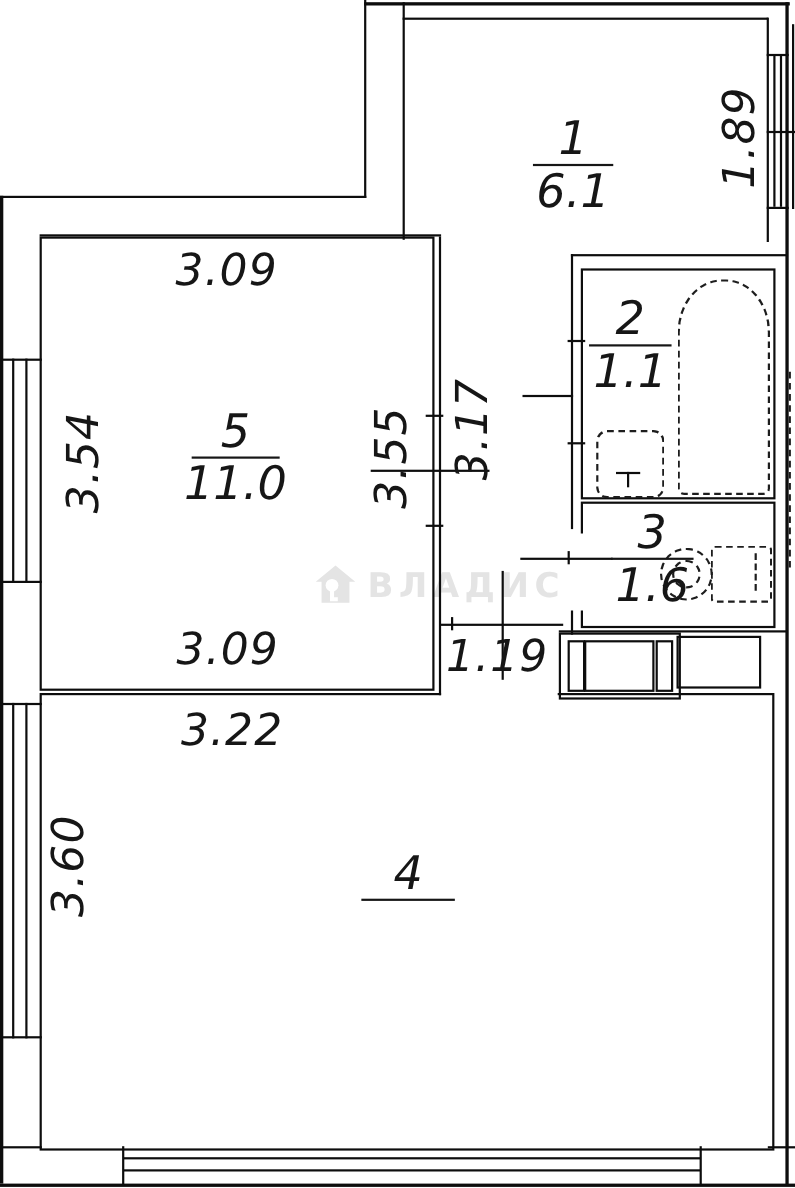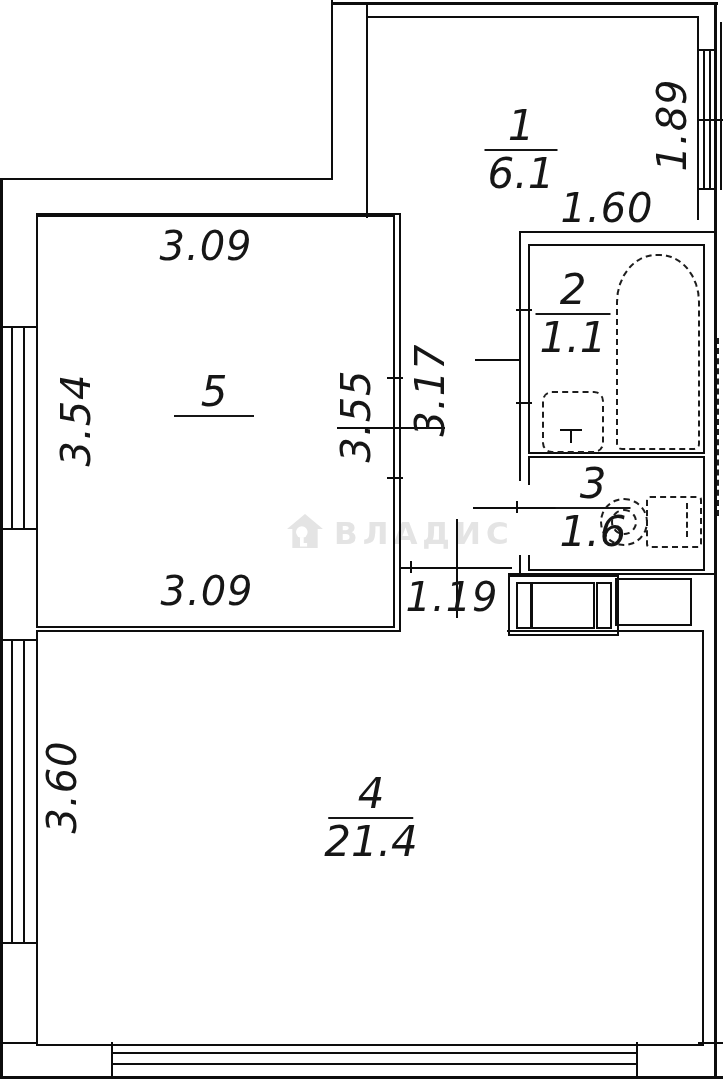--- a/index.html
+++ b/index.html
@@ -125,30 +125,30 @@
     <div class="room-area">1.1</div>
   </div>
   <div class="room-label" style="left:593px;top:462px;">
     <div class="room-num">3</div>
     <div class="room-bar" style="width:75px;"></div>
     <div class="room-area">1.6</div>
   </div>
   <div class="room-label" style="left:371px;top:772px;">
     <div class="room-num">4</div>
     <div class="room-bar" style="width:85px;"></div>
-    <div class="room-area">21.4</div>
   </div>
   <div class="room-label" style="left:214px;top:370px;">
     <div class="room-num">5</div>
     <div class="room-bar" style="width:80px;"></div>
+    <div class="room-area">11.0</div>
   </div>
 
   <div class="dim dim--v" style="left:672px;top:125px;">1.89</div>
-  <div class="dim" style="left:607px;top:208px;">1.60</div>
   <div class="dim" style="left:206px;top:246px;">3.09</div>
   <div class="dim dim--v" style="left:76px;top:420px;">3.54</div>
   <div class="dim dim--v" style="left:356px;top:416px;">3.55</div>
   <div class="dim dim--v" style="left:430px;top:390px;">3.17</div>
   <div class="dim" style="left:207px;top:591px;">3.09</div>
+  <div class="dim" style="left:211px;top:664px;">3.22</div>
   <div class="dim" style="left:452px;top:597px;">1.19</div>
   <div class="dim dim--v" style="left:62px;top:787px;">3.60</div>
 
 </div>
 
 </body></html>

